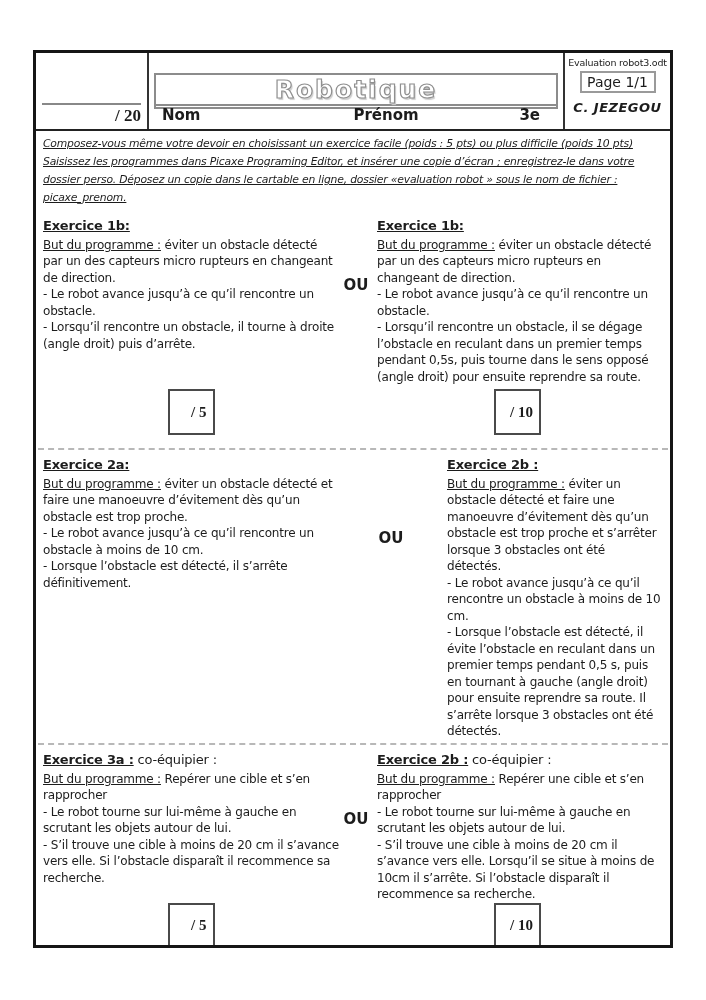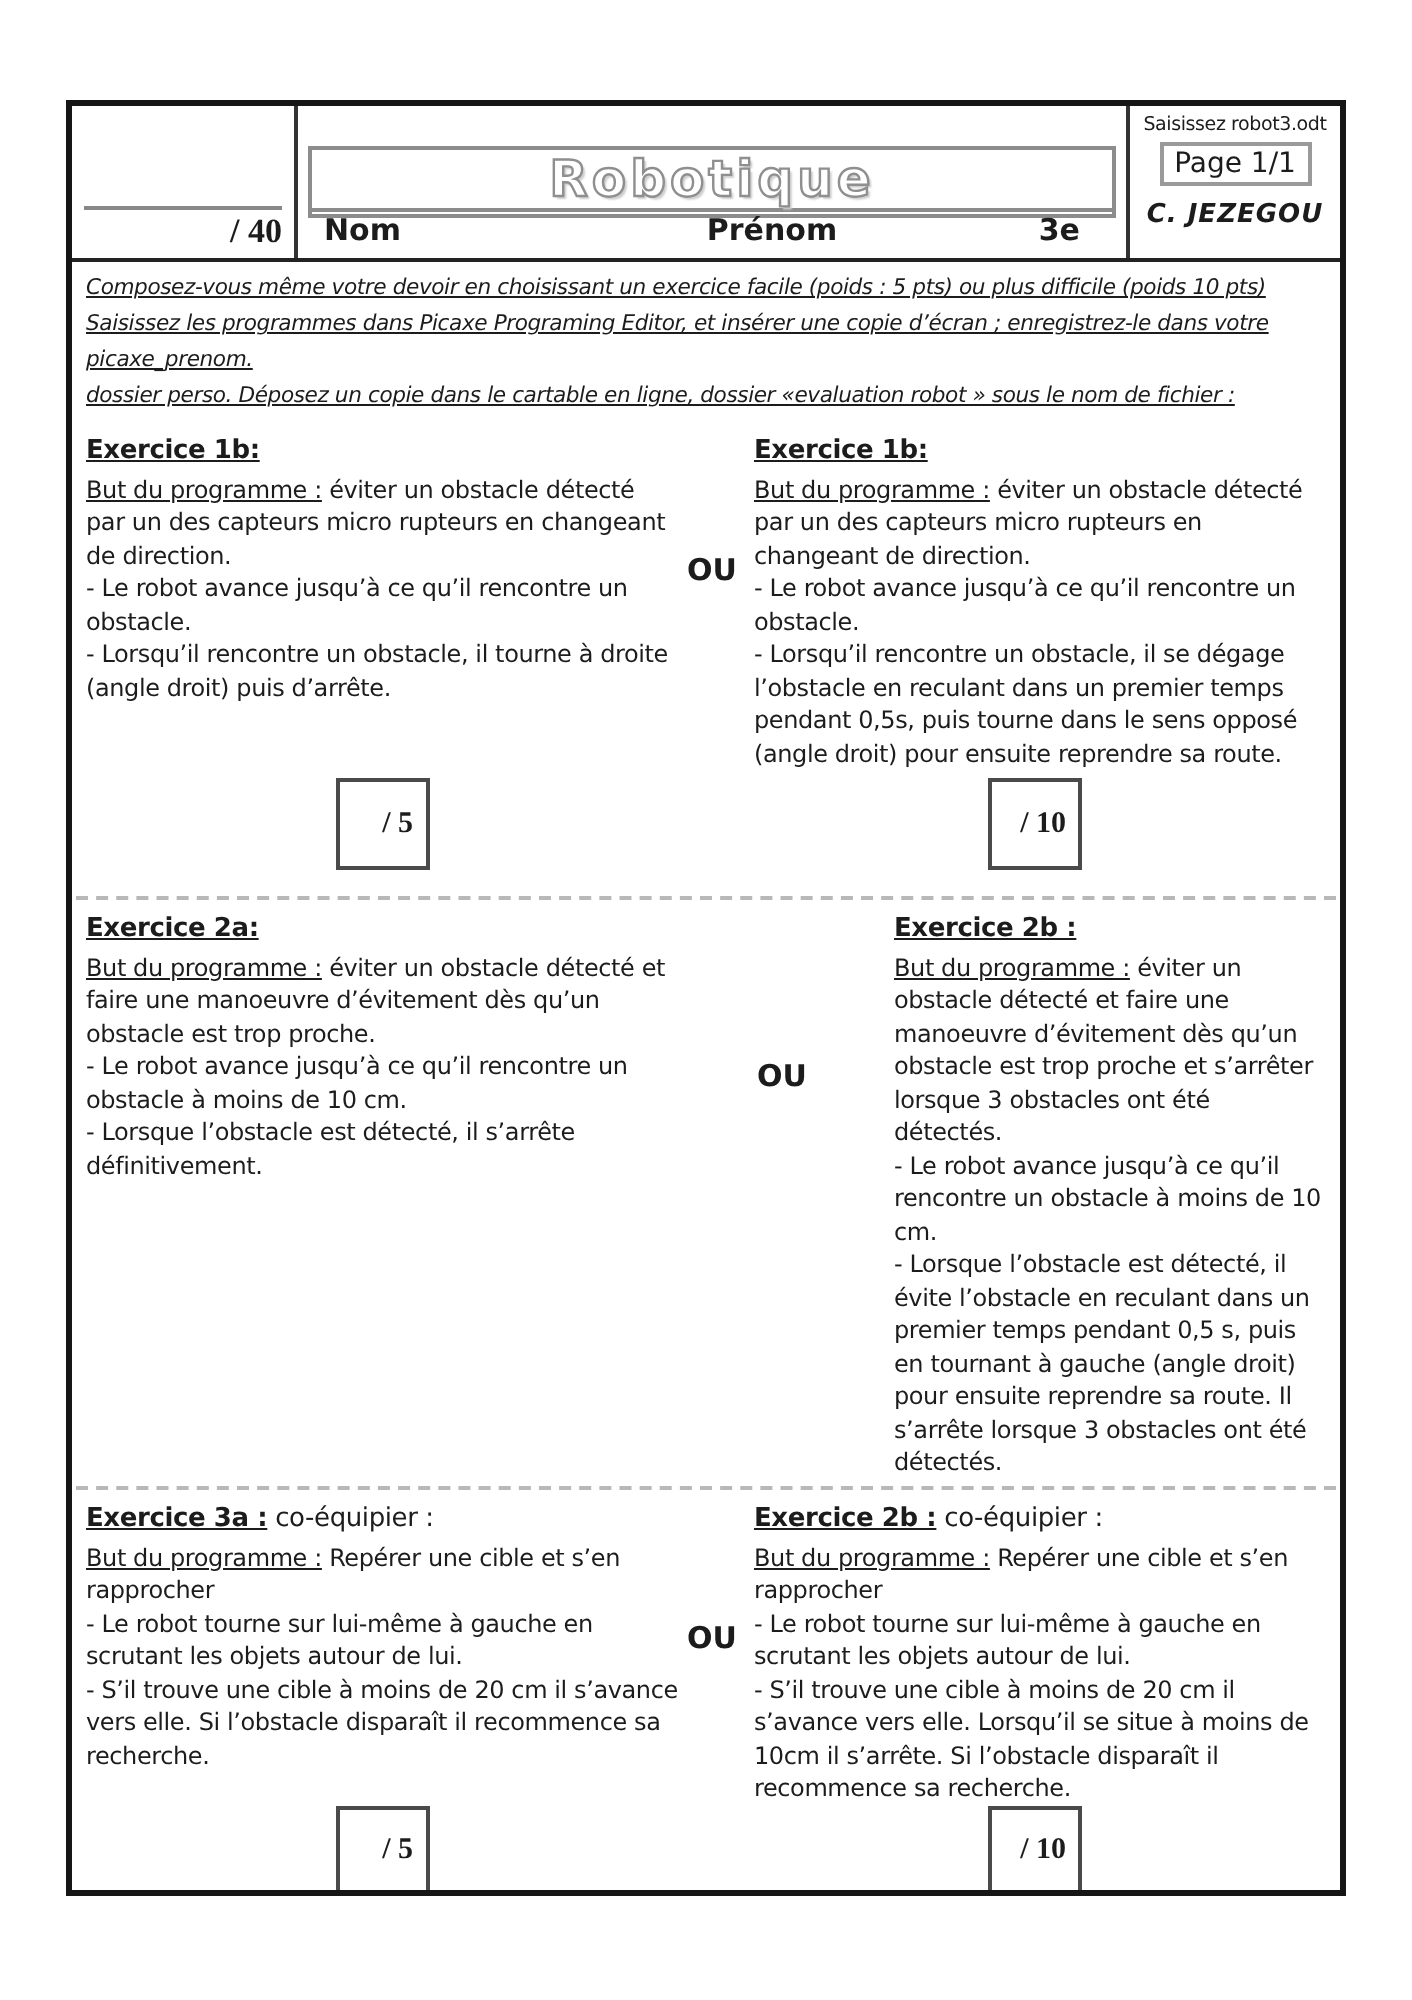--- a/index.html
+++ b/index.html
@@ -49,44 +49,44 @@
   .dashed { flex:0 0 auto; border-top:2px dashed #b8b8b8; margin:2px 2px 2px 2px; }
 </style>
 </head>
 <body>
 
 <div class="page">
 
   <div class="header">
     <div class="h-left">
       <div class="h-score-line"></div>
-      <div class="h-score">/ 40</div>
+      <div class="h-score">/ 20</div>
     </div>
     <div class="h-mid">
       <div class="mid-box">
         <div class="mid-title">Robotique</div>
         <div class="mid-row">
           <span class="nm">Nom</span>
           <span class="pn">Prénom</span>
           <span class="gr">3e</span>
         </div>
       </div>
     </div>
     <div class="h-right">
-      <div class="h-file">Saisissez robot3.odt</div>
+      <div class="h-file">Evaluation robot3.odt</div>
       <div class="h-pagebox">Page 1/1</div>
       <div class="h-author">C. JEZEGOU</div>
     </div>
   </div>
 
   <div class="intro">
     <div>Composez-vous même votre devoir en choisissant un exercice facile (poids : 5 pts) ou plus difficile (poids 10 pts)</div>
     <div>Saisissez les programmes dans Picaxe Programing Editor, et insérer une copie d’écran ; enregistrez-le dans votre</div>
+    <div>dossier perso. Déposez un copie dans le cartable en ligne, dossier «evaluation robot »  sous le nom de fichier :</div>
     <div>picaxe_prenom.</div>
-    <div>dossier perso. Déposez un copie dans le cartable en ligne, dossier «evaluation robot »  sous le nom de fichier :</div>
   </div>
 
   <div class="docbody">
 
     <div class="section s1">
       <div class="excol a-lt">
         <div class="ex-title">
           <span class="bu">Exercice 1b:</span><span class="sfx"></span>
         </div>
         <div>

